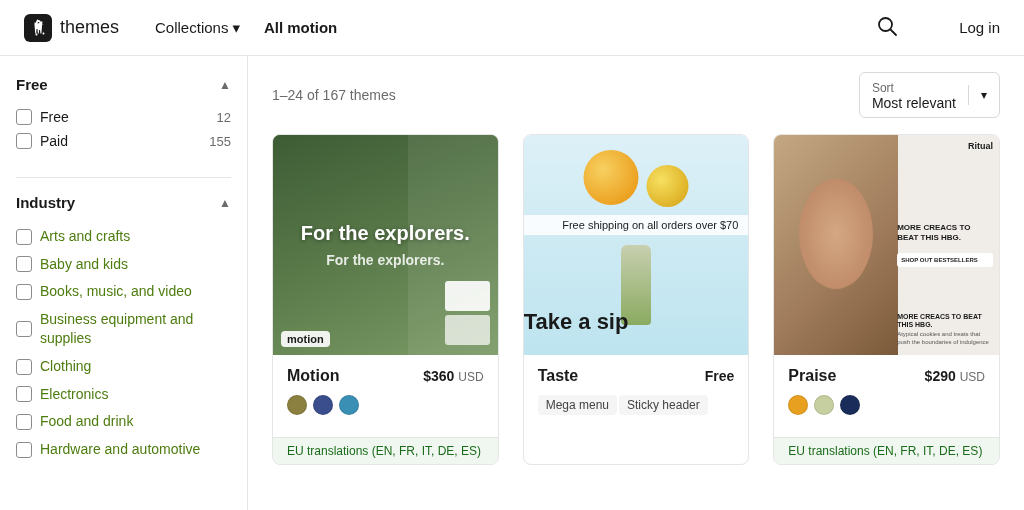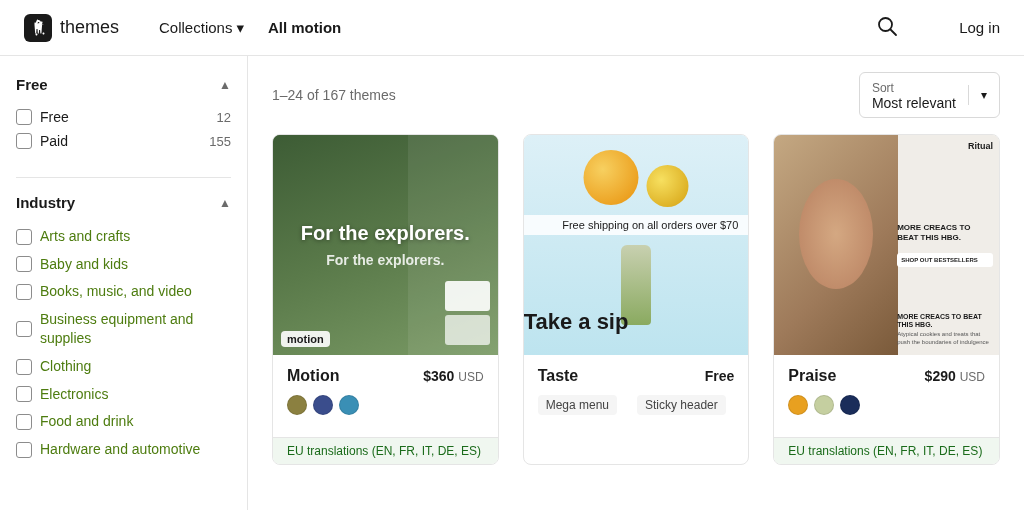--- a/index.html
+++ b/index.html
@@ -5,21 +5,21 @@
     * { box-sizing: border-box; margin: 0; padding: 0; }
     body { font-family: -apple-system, BlinkMacSystemFont, 'Segoe UI', sans-serif; background: #fff; font-size: 14px; color: #1a1a1a; }
 
     
     .header {
       display: flex;
       align-items: center;
       padding: 0 24px;
       height: 56px;
       border-bottom: 1px solid #e5e5e5;
-      gap: 40px;
+      gap: 24px;
     }
     .header-logo {
       display: flex;
       align-items: center;
       gap: 8px;
       text-decoration: none;
       color: #1a1a1a;
     }
     .logo-icon {
       width: 28px;
@@ -37,20 +37,21 @@
       flex: 1;
     }
     .nav-collections {
       display: flex;
       align-items: center;
       gap: 4px;
       font-size: 15px;
       color: #1a1a1a;
       cursor: pointer;
       text-decoration: none;
+      margin-left: 12px;
     }
     .nav-allthemes {
       font-size: 15px;
       font-weight: 600;
       color: #1a1a1a;
     }
     .header-right {
       display: flex;
       align-items: center;
       gap: 16px;
@@ -291,21 +292,21 @@
     }
     .swatch {
       width: 20px;
       height: 20px;
       border-radius: 50%;
       border: 1px solid rgba(0,0,0,0.1);
       cursor: pointer;
     }
     .theme-tags {
       display: flex;
-      gap: 20px;
+      gap: 2px;
       flex-wrap: wrap;
       text-align: right;
     }
     .tag {
       background: #f5f5f5;
       border-radius: 4px;
       padding: 3px 8px;
       font-size: 12px;
       color: #444;
     }

